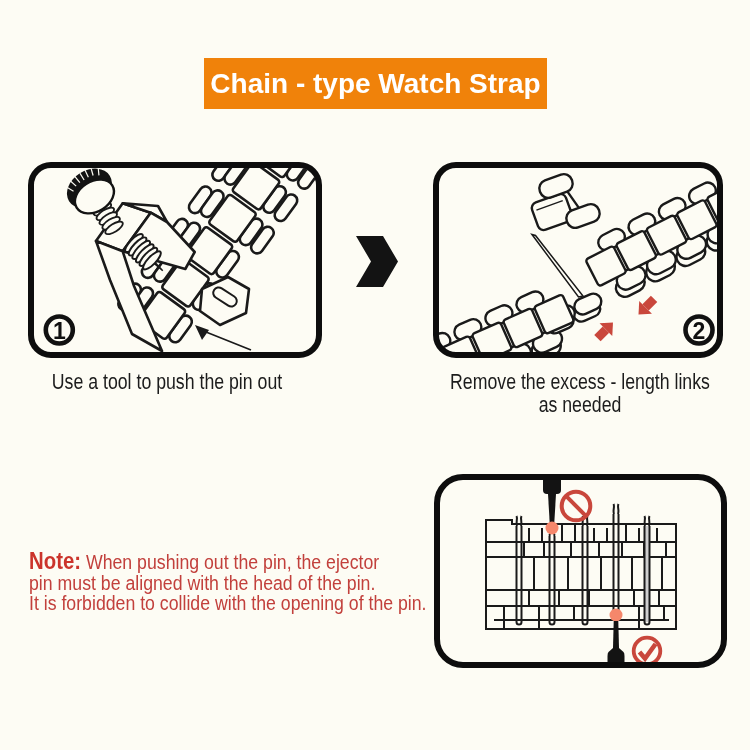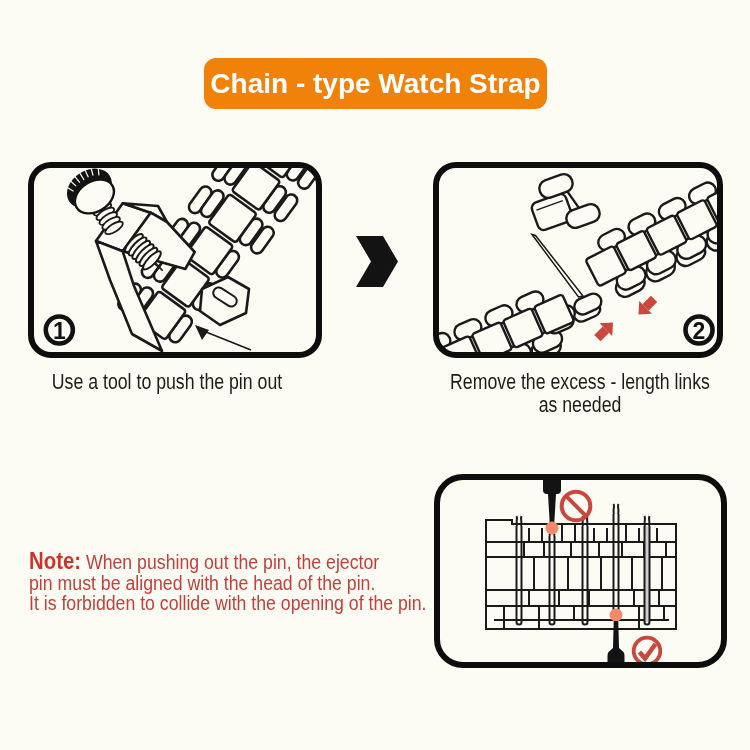--- a/index.html
+++ b/index.html
@@ -1,18 +1,18 @@
 <!DOCTYPE html>
 <html><head>
 <meta charset="utf-8">
 <style>
   html,body{margin:0;padding:0;}
   body{width:750px;height:750px;background:#fdfcf4;font-family:"Liberation Sans",sans-serif;position:relative;overflow:hidden;}
   .abs{position:absolute;}
-  #banner{left:204px;top:58px;width:343px;height:51px;background:#f0820a;border-radius:12px;
+  #banner{left:204px;top:58px;width:343px;height:51px;background:#f0820a;border-radius:0;
     color:#fff;font-weight:bold;font-size:28px;text-align:center;line-height:51px;}
   .cap{color:#1c1c1c;font-size:22px;text-align:center;line-height:23px;transform:scaleX(0.805);}
   #cap1{left:-13px;top:370px;width:360px;}
   #cap2{left:400px;top:370px;width:360px;}
   #note{left:29px;top:551px;width:470px;font-size:20px;line-height:20.7px;color:#c2403c;
     transform:scaleX(0.885);transform-origin:left top;}
   #note b{font-size:23px;line-height:20.7px;color:#cb342b;}
 </style>
 </head>
 <body>

